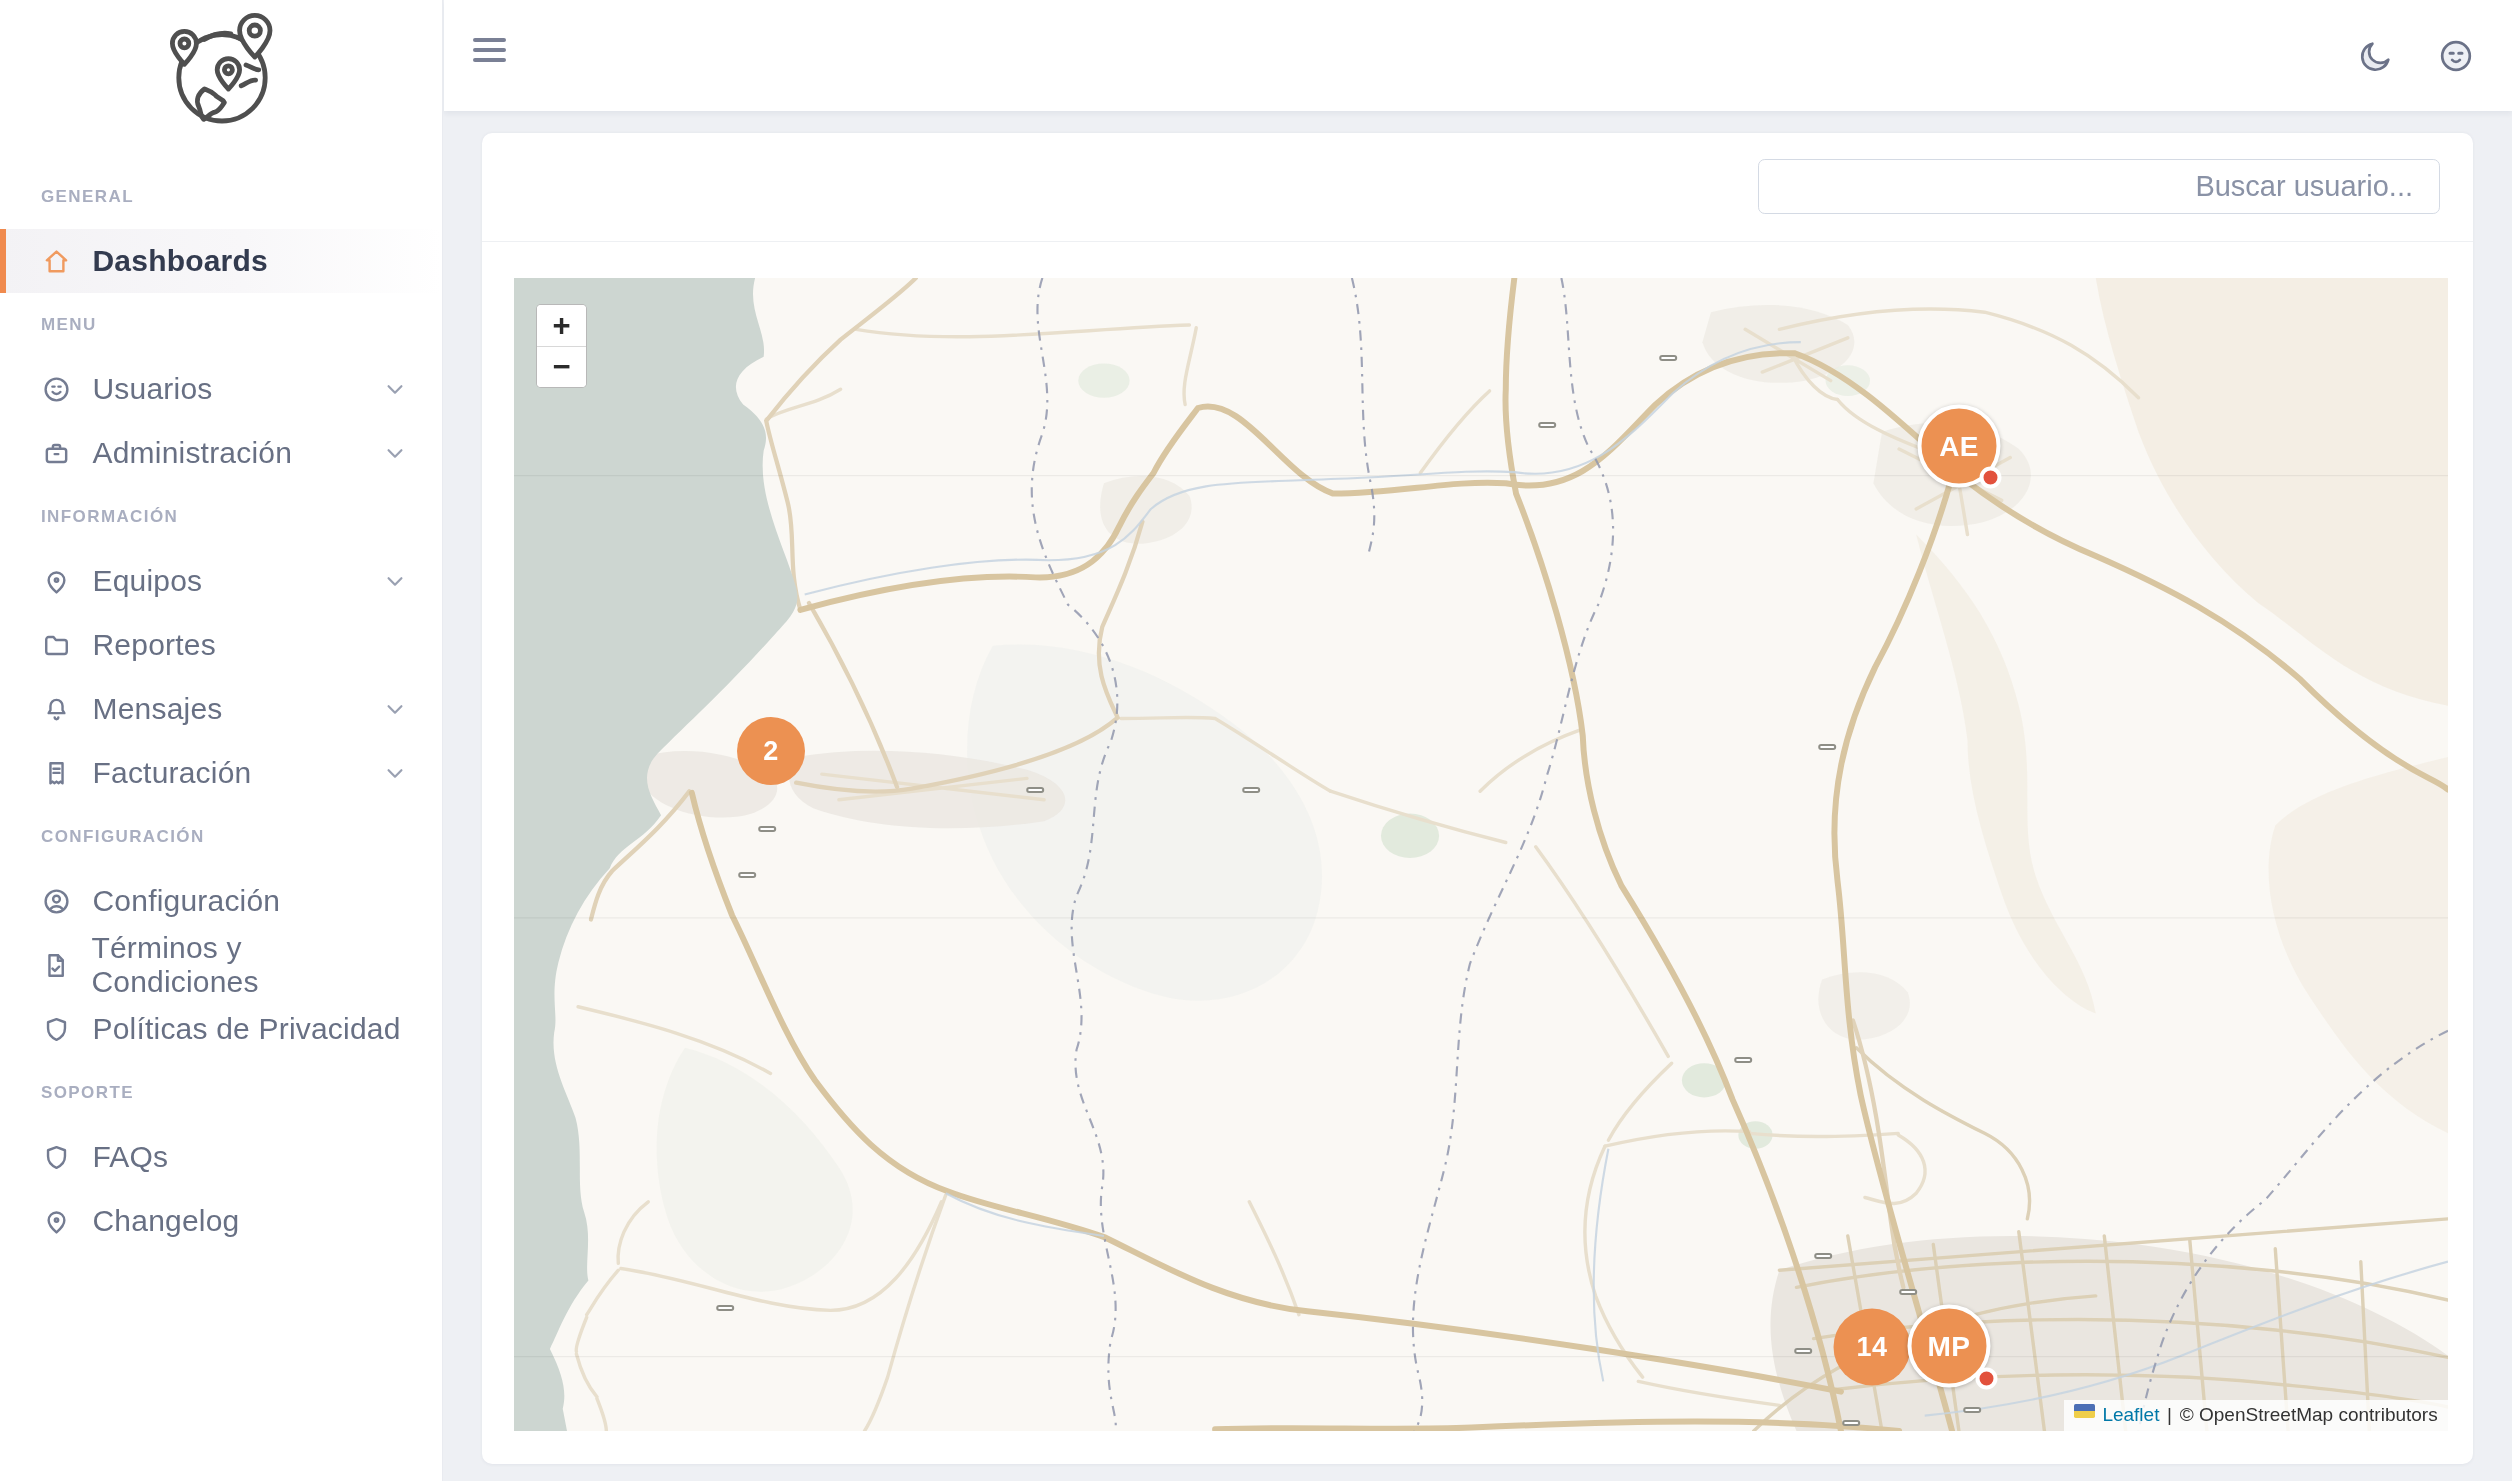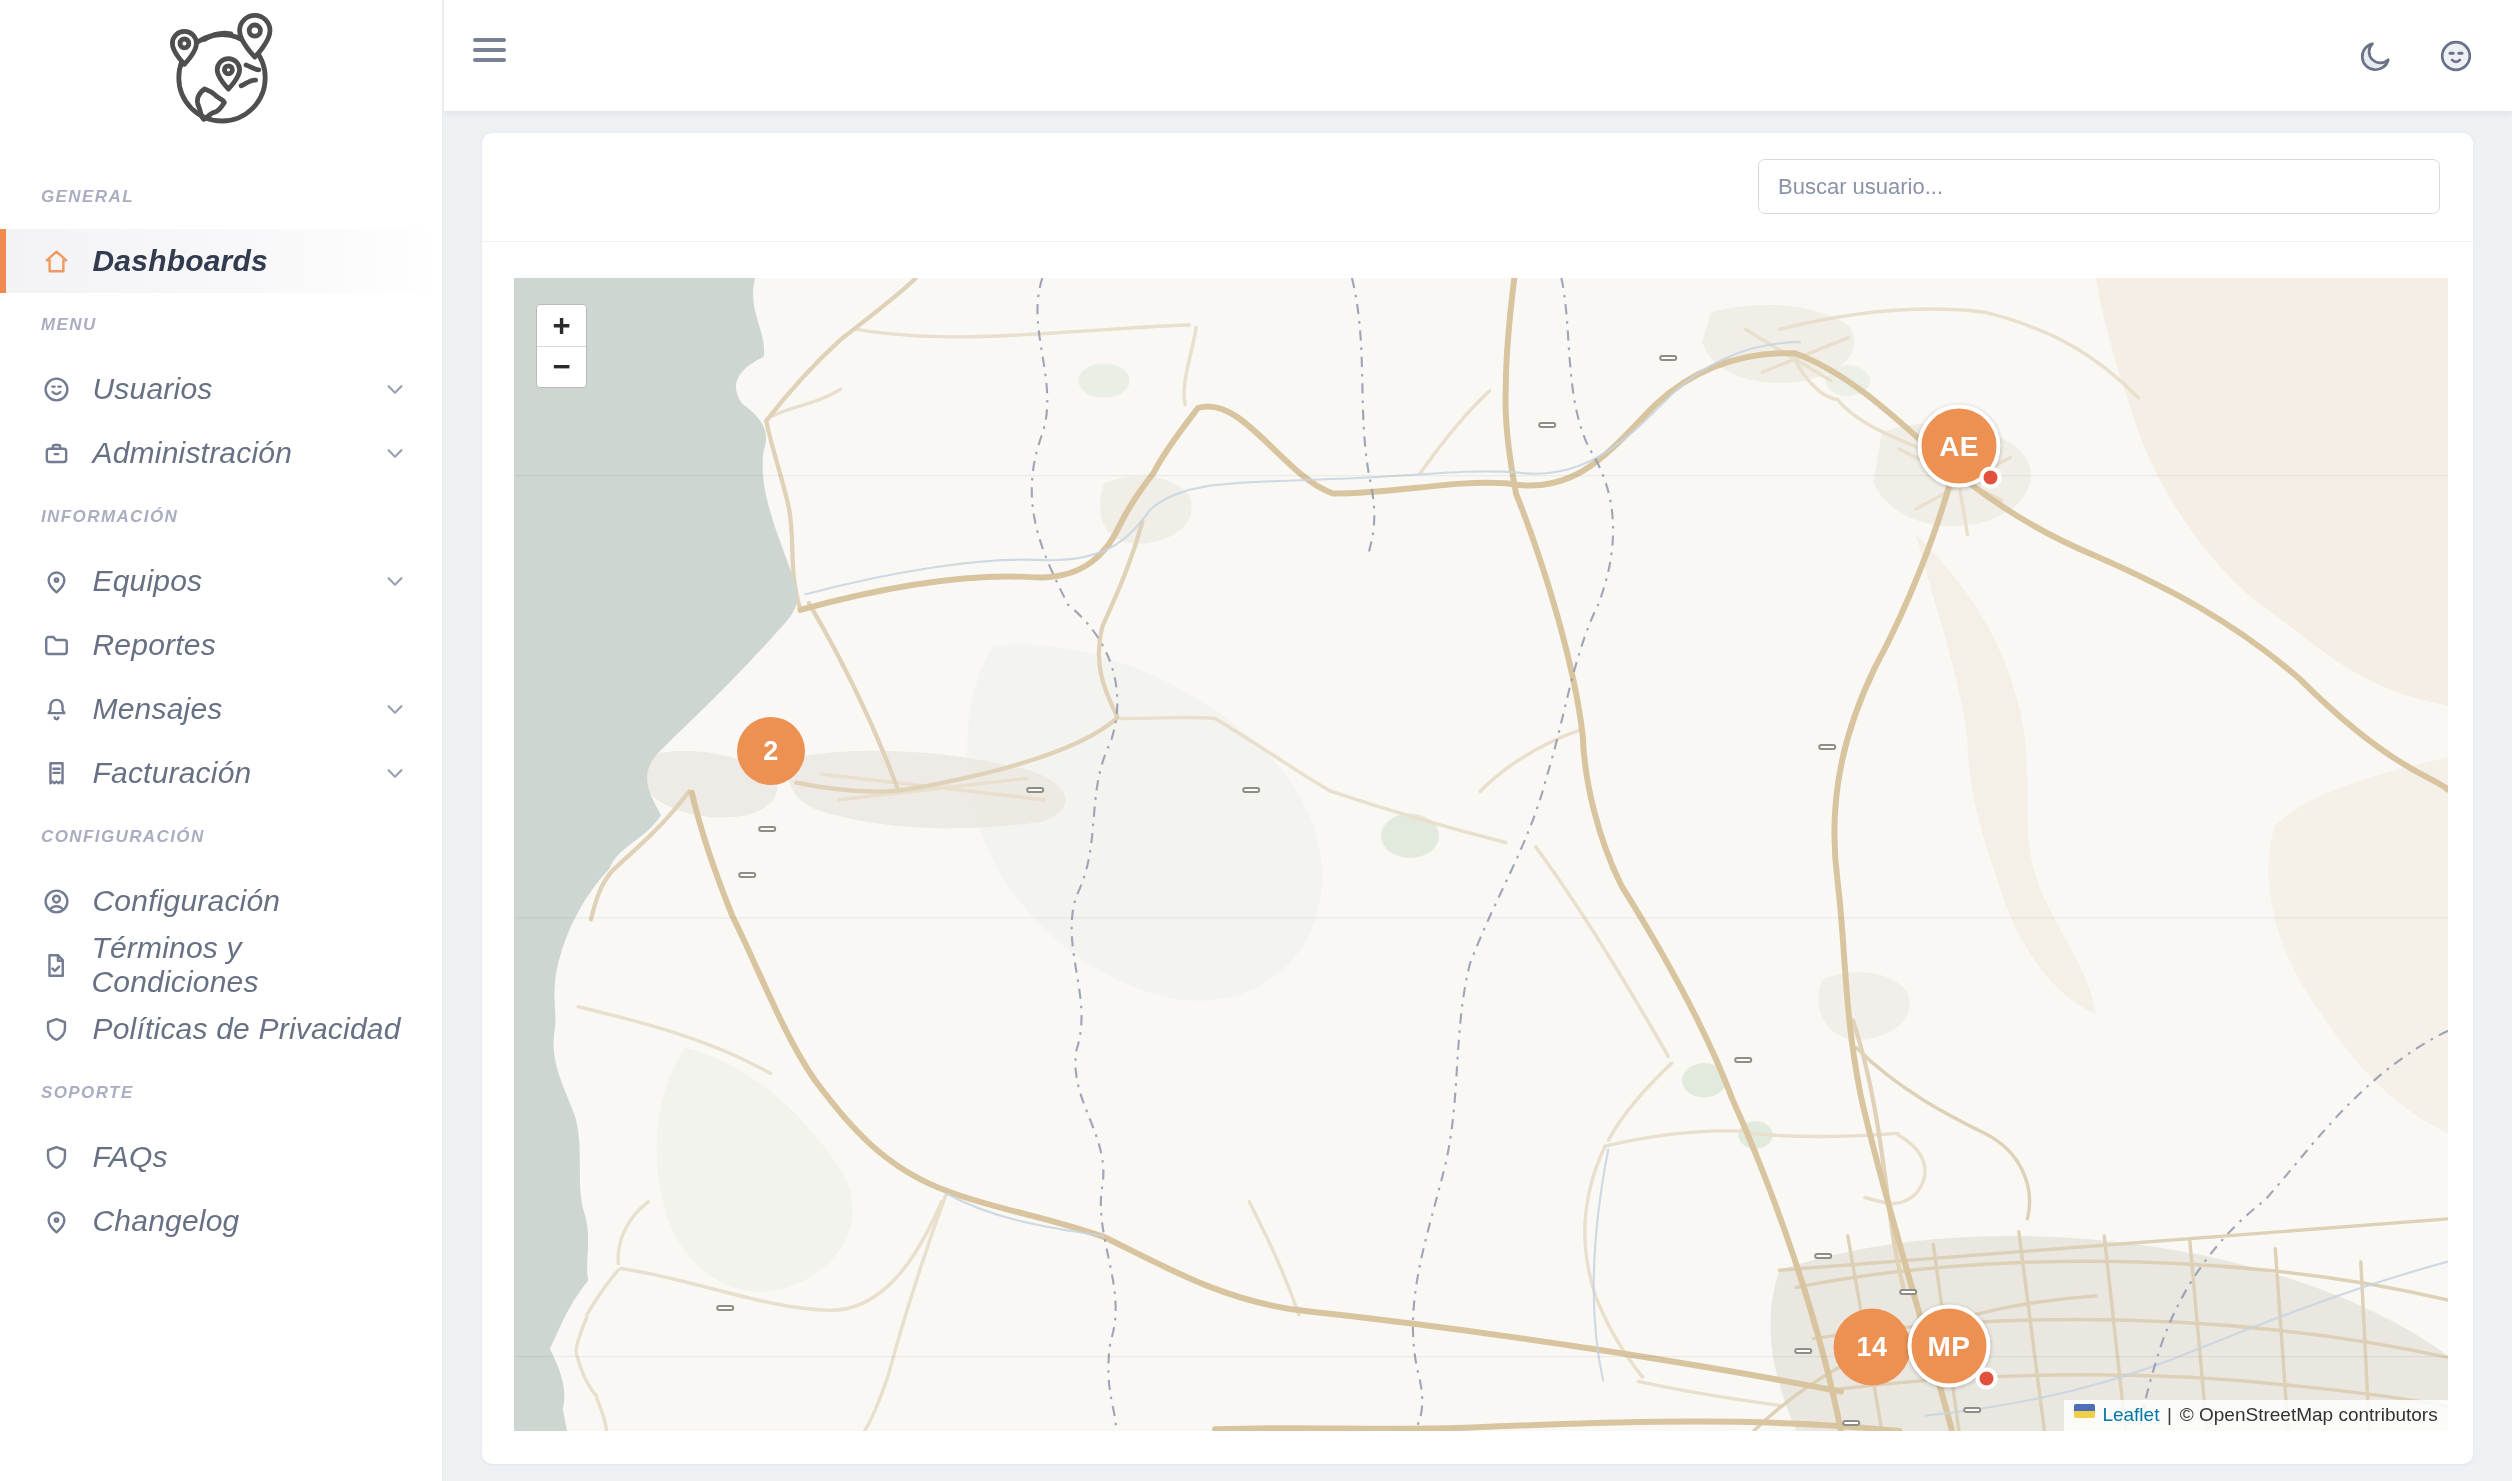--- a/index.html
+++ b/index.html
@@ -10,21 +10,21 @@
     font-family:"Liberation Sans", sans-serif;
     color:#303a52;
   }
   
   .sidebar {
     position:absolute; left:0; top:0; width:443px; height:1482px;
     background:#ffffff; border-right:0.9px solid #e9ebf0; z-index:30;
   }
   .logo-wrap { position:absolute; top:8.6px; left:0; width:443px; display:flex; justify-content:center; }
   .logo-wrap svg { width:128px; height:128px; }
-  .sidebar-nav { position:absolute; top:165px; left:0; right:0;font-style:italic; }
+  .sidebar-nav { position:absolute; top:165px; left:0; right:0; }
   .entry { height:64px; position:relative; }
   .sec-label {
     height:64px; display:flex; align-items:center; padding-left:41px;
     font-size:17px; font-weight:700; letter-spacing:1.4px; color:#a9aec0;
   }
   .item-row {
     height:64px; display:flex; align-items:center; gap:20.5px;
     padding:0 36px 0 41px; cursor:pointer; color:#687084;
   }
   .item-icon { width:31px; height:31px; display:flex; align-items:center; justify-content:center; color:#747c92; }
@@ -50,23 +50,24 @@
     position:absolute; left:482px; top:133px; width:1991px; height:1331px;
     background:#fff; border-radius:10.3px; box-shadow:0 0.9px 3.4px rgba(40,50,80,0.06); z-index:10;
   }
   .card-header { position:relative; height:109px; border-bottom:1.7px solid #eef0f3; }
   .card-title {
     position:absolute; left:32px; top:0; height:109px; display:flex; align-items:center;
     font-size:26px; font-weight:700; color:#2e3850; letter-spacing:0.2px;
   }
   .search-input {
     position:absolute; top:26px; right:33px; width:682px; height:55px;
-    border:1.7px solid #d4dae4; border-radius:6.8px; padding:0 19px;
-    font-size:22px; color:#3a4157; outline:none; background:#fff;
+    border:1.7px solid #d4dae4; border-radius:6.8px; padding:0 26px;
+    font-size:29px; color:#3a4157; outline:none; background:#fff;
     font-family:"Liberation Sans", sans-serif;
+    text-align:right;
   }
   .search-input::placeholder { color:#8a92a6; }
   
   .map {
     position:absolute; left:32px; top:145px; width:1934px; height:1153px;
     background:#faf8f5; overflow:hidden;
   }
   .basemap { position:absolute; inset:0; width:100%; height:100%; }
   .map-label {
     position:absolute; transform:translate(-50%,-50%); white-space:pre-line; text-align:center;

